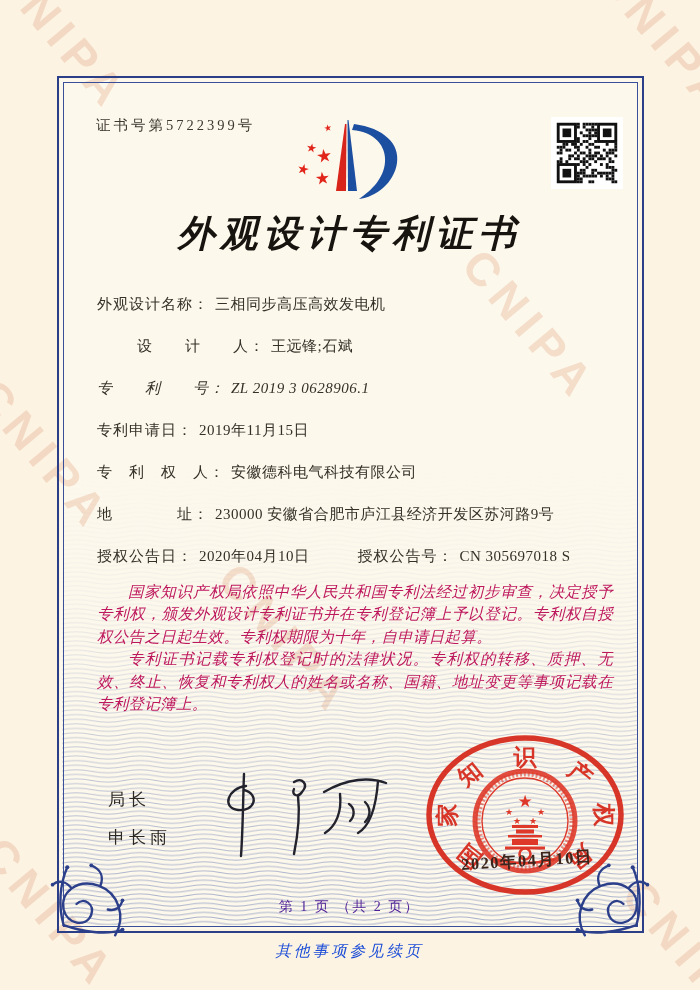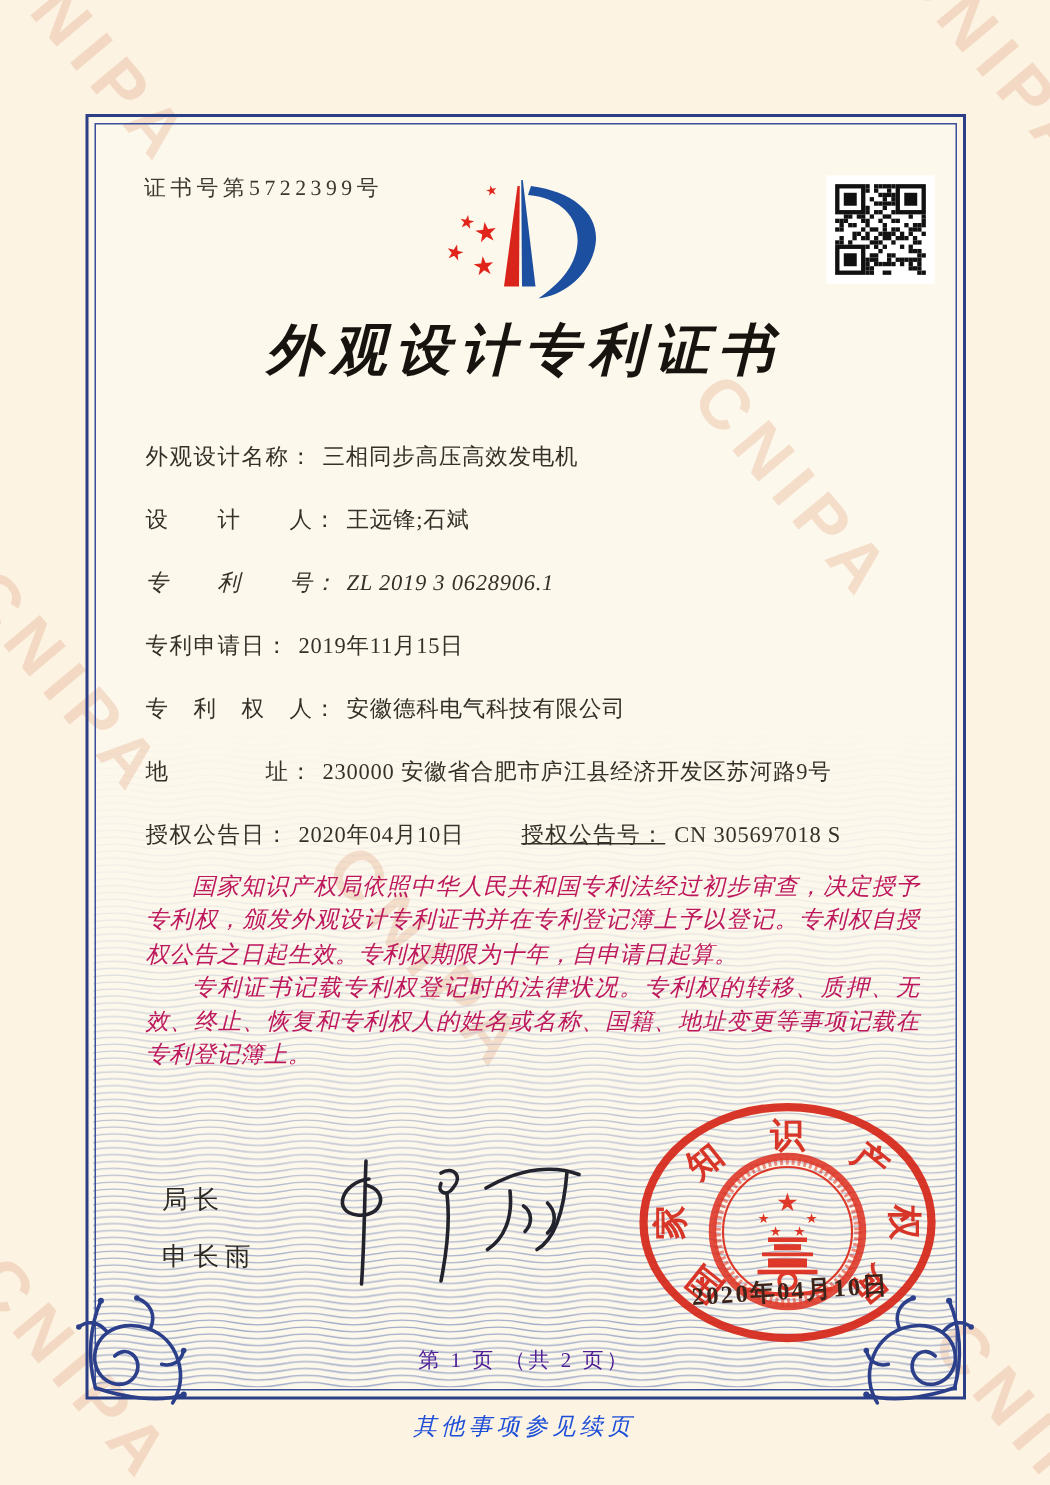--- a/index.html
+++ b/index.html
@@ -21,21 +21,21 @@
   .frame-inner{left:63px; top:82px; width:573px; height:843px; border:1px solid #3a4f99;}
   .cert-no{left:96px; top:116px; font-size:14.5px; letter-spacing:3px; color:#3d3830;}
   .qr-wrap{left:551px; top:117px; width:72px; height:72px; background:#fff;}
   .title{
     left:60px; top:209px; width:579px; text-align:center;
     font-size:37px; font-weight:bold; letter-spacing:6px; color:#17130f;font-style:italic;
   }
   .row{left:97px; width:515px; font-size:15px; color:#353028; white-space:nowrap;}
   .row .lbl{letter-spacing:1px;}
   .row .val{margin-left:6px; letter-spacing:0.5px;}
-  .row .lbl2{margin-left:38px; letter-spacing:1px;text-decoration:underline;}
+  .row .lbl2{margin-left:48px; letter-spacing:1px;}
   .legal{
     left:97px; top:581px; width:516px;
     font-size:15.5px; line-height:22.4px; text-align:justify;
     font-style:italic; color:#be185d; letter-spacing:0.3px;
   }
   .legal p{margin:0; text-indent:2em;}
   .sig-label{left:108px; font-size:17px; font-weight:normal; letter-spacing:4px;
     color:#2c2823; font-family:"Liberation Sans","DejaVu Sans",sans-serif;}
   .seal-date{
     left:441px; top:850px; width:172px; text-align:center;
@@ -286,21 +286,21 @@
         <rect x="3" y="17" width="5" height="5" fill="#fff"></rect>
         <rect x="4" y="18" width="3" height="3" fill="#111"></rect>
       </svg>
   </div>
 
   <div class="abs title">外观设计专利证书</div>
 
   <div class="abs row" style="top:295px;">
     <span class="lbl">外观设计名称：</span><span class="val">三相同步高压高效发电机</span>
   </div>
-  <div class="abs row" style="top:337px;">
+  <div class="abs row" style="top:337px;margin-left:40px;">
     <span class="lbl">设　　计　　人：</span><span class="val">王远锋;石斌</span>
   </div>
   <div class="abs row" style="top:379px;font-style:italic;">
     <span class="lbl">专　　利　　号：</span><span class="val">ZL 2019 3 0628906.1</span>
   </div>
   <div class="abs row" style="top:421px;">
     <span class="lbl">专利申请日：</span><span class="val">2019年11月15日</span>
   </div>
   <div class="abs row" style="top:463px;">
     <span class="lbl">专　利　权　人：</span><span class="val">安徽德科电气科技有限公司</span>

